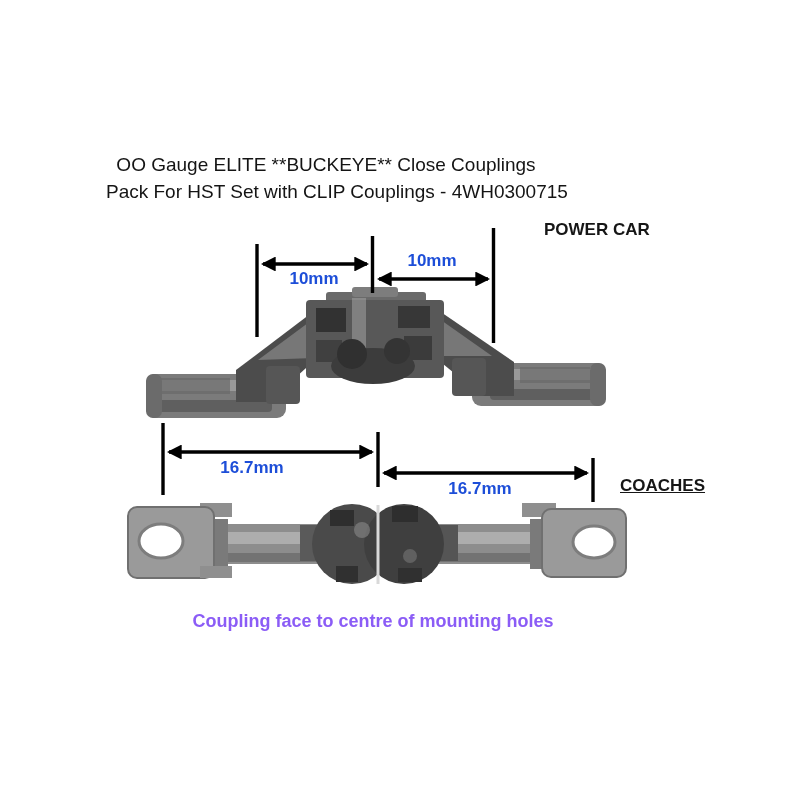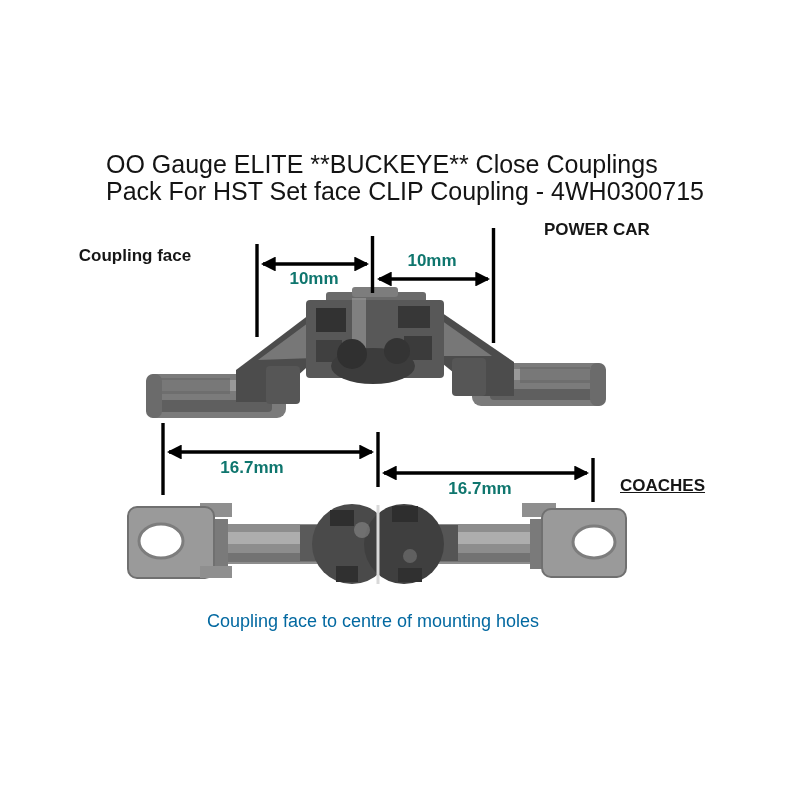--- a/index.html
+++ b/index.html
@@ -12,21 +12,22 @@
     width: 800px;
     height: 800px;
     background: #ffffff;
     font-family: "Liberation Sans", sans-serif;
     color: #151515;
     overflow: hidden;
   }
   .abs { position: absolute; }
   .title-block {
     left: 106px; top: 151px; width: 440px;
-    font-size: 25px;
+    text-align: center;
+    font-size: 19px;
     line-height: 27px;
     color: #141414;
     white-space: nowrap;
   }
   .bold-label {
     font-weight: bold;
     font-size: 17px;
     color: #161616;
     white-space: nowrap;
   }
@@ -34,33 +35,33 @@
     left: 55px; top: 245px; width: 160px;
     text-align: center;
     line-height: 22px;
   }
   .power-car-label { left: 544px; top: 220px; }
   .coaches-label  { left: 620px; top: 476px; text-decoration: underline; }
   .dim-label {
     font-weight: bold;
     font-size: 17px;
     text-align: center;
-    color: #0f766e;
+    color: #1d4ed8;
     white-space: nowrap;
   }
   .dim-pc-left  { left: 264px; top: 269px; width: 100px; }
   .dim-pc-right { left: 382px; top: 251px; width: 100px; }
   .dim-co-left  { left: 202px; top: 458px; width: 100px; }
   .dim-co-right { left: 425px; top: 479px; width: 110px; }
   .caption-block {
     left: 123px; top: 611px; width: 500px;
     text-align: center;
-    font-weight: normal;
+    font-weight: bold;
     font-size: 18px;
-    color: #0369a1;
+    color: #8b5cf6;
     white-space: nowrap;
   }
   svg.layer {
     position: absolute;
     left: 0; top: 0;
     width: 800px; height: 800px;
   }
 </style>
 </head>
 <body>
@@ -153,25 +154,24 @@
       <line x1="163" y1="423" x2="163" y2="495"></line>
       <line x1="378" y1="432" x2="378" y2="487"></line>
       <line x1="593" y1="458" x2="593" y2="502"></line>
       <line x1="169" y1="452" x2="372" y2="452" marker-start="url(#ah)" marker-end="url(#ah)"></line>
       <line x1="384" y1="473" x2="587" y2="473" marker-start="url(#ah)" marker-end="url(#ah)"></line>
     </g>
   </svg>
 
   <div class="abs title-block">
     <div>OO Gauge ELITE **BUCKEYE**  Close Couplings</div>
-    <div>Pack For HST Set face CLIP Coupling - 4WH0300715</div>
+    <div>Pack For HST Set with CLIP Couplings - 4WH0300715</div>
   </div>
 
   <div class="abs bold-label side-note">
-    <div>Coupling face</div>
   </div>
 
   <div class="abs bold-label power-car-label">POWER CAR</div>
 
   <div class="abs dim-label dim-pc-left">10mm</div>
 
   <div class="abs dim-label dim-pc-right">10mm</div>
 
   <div class="abs dim-label dim-co-left">16.7mm</div>
 

